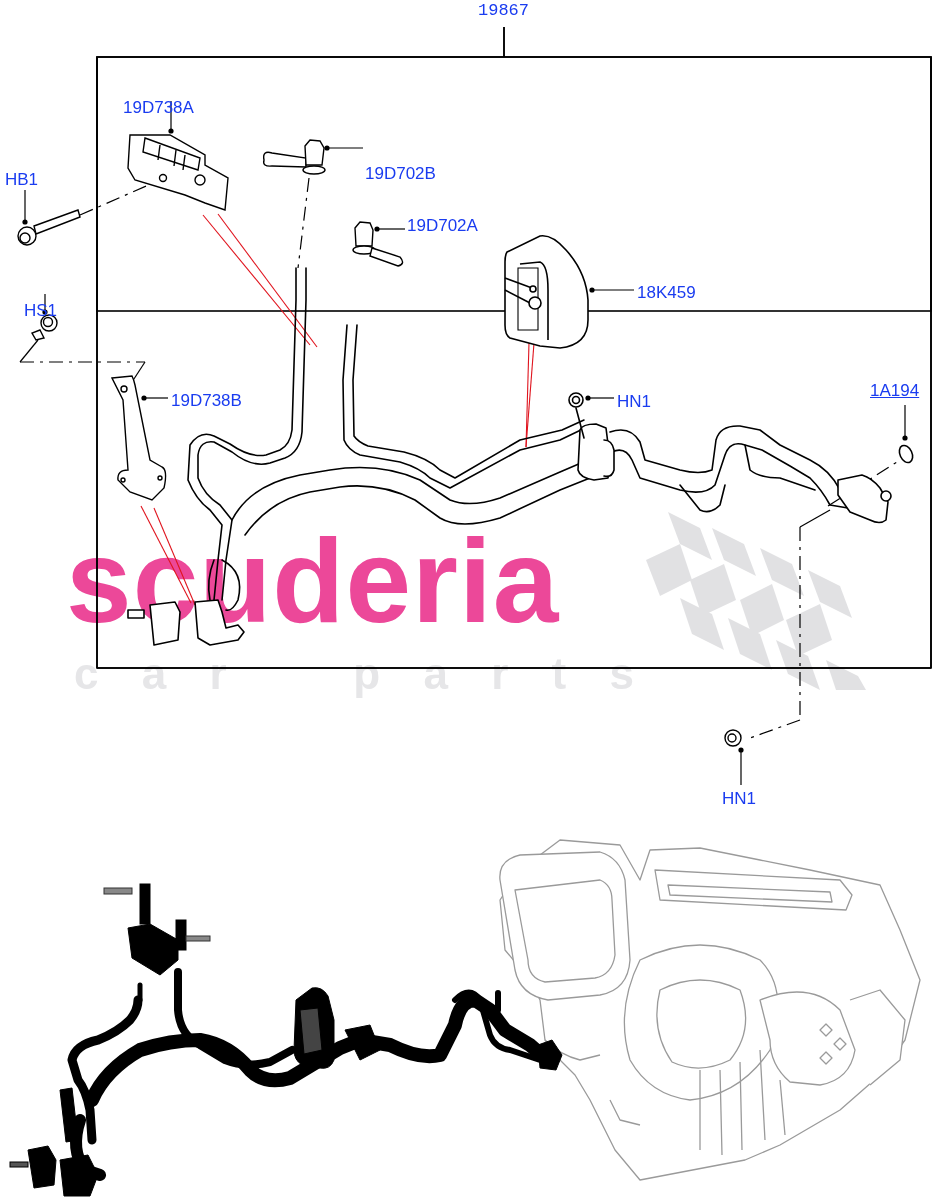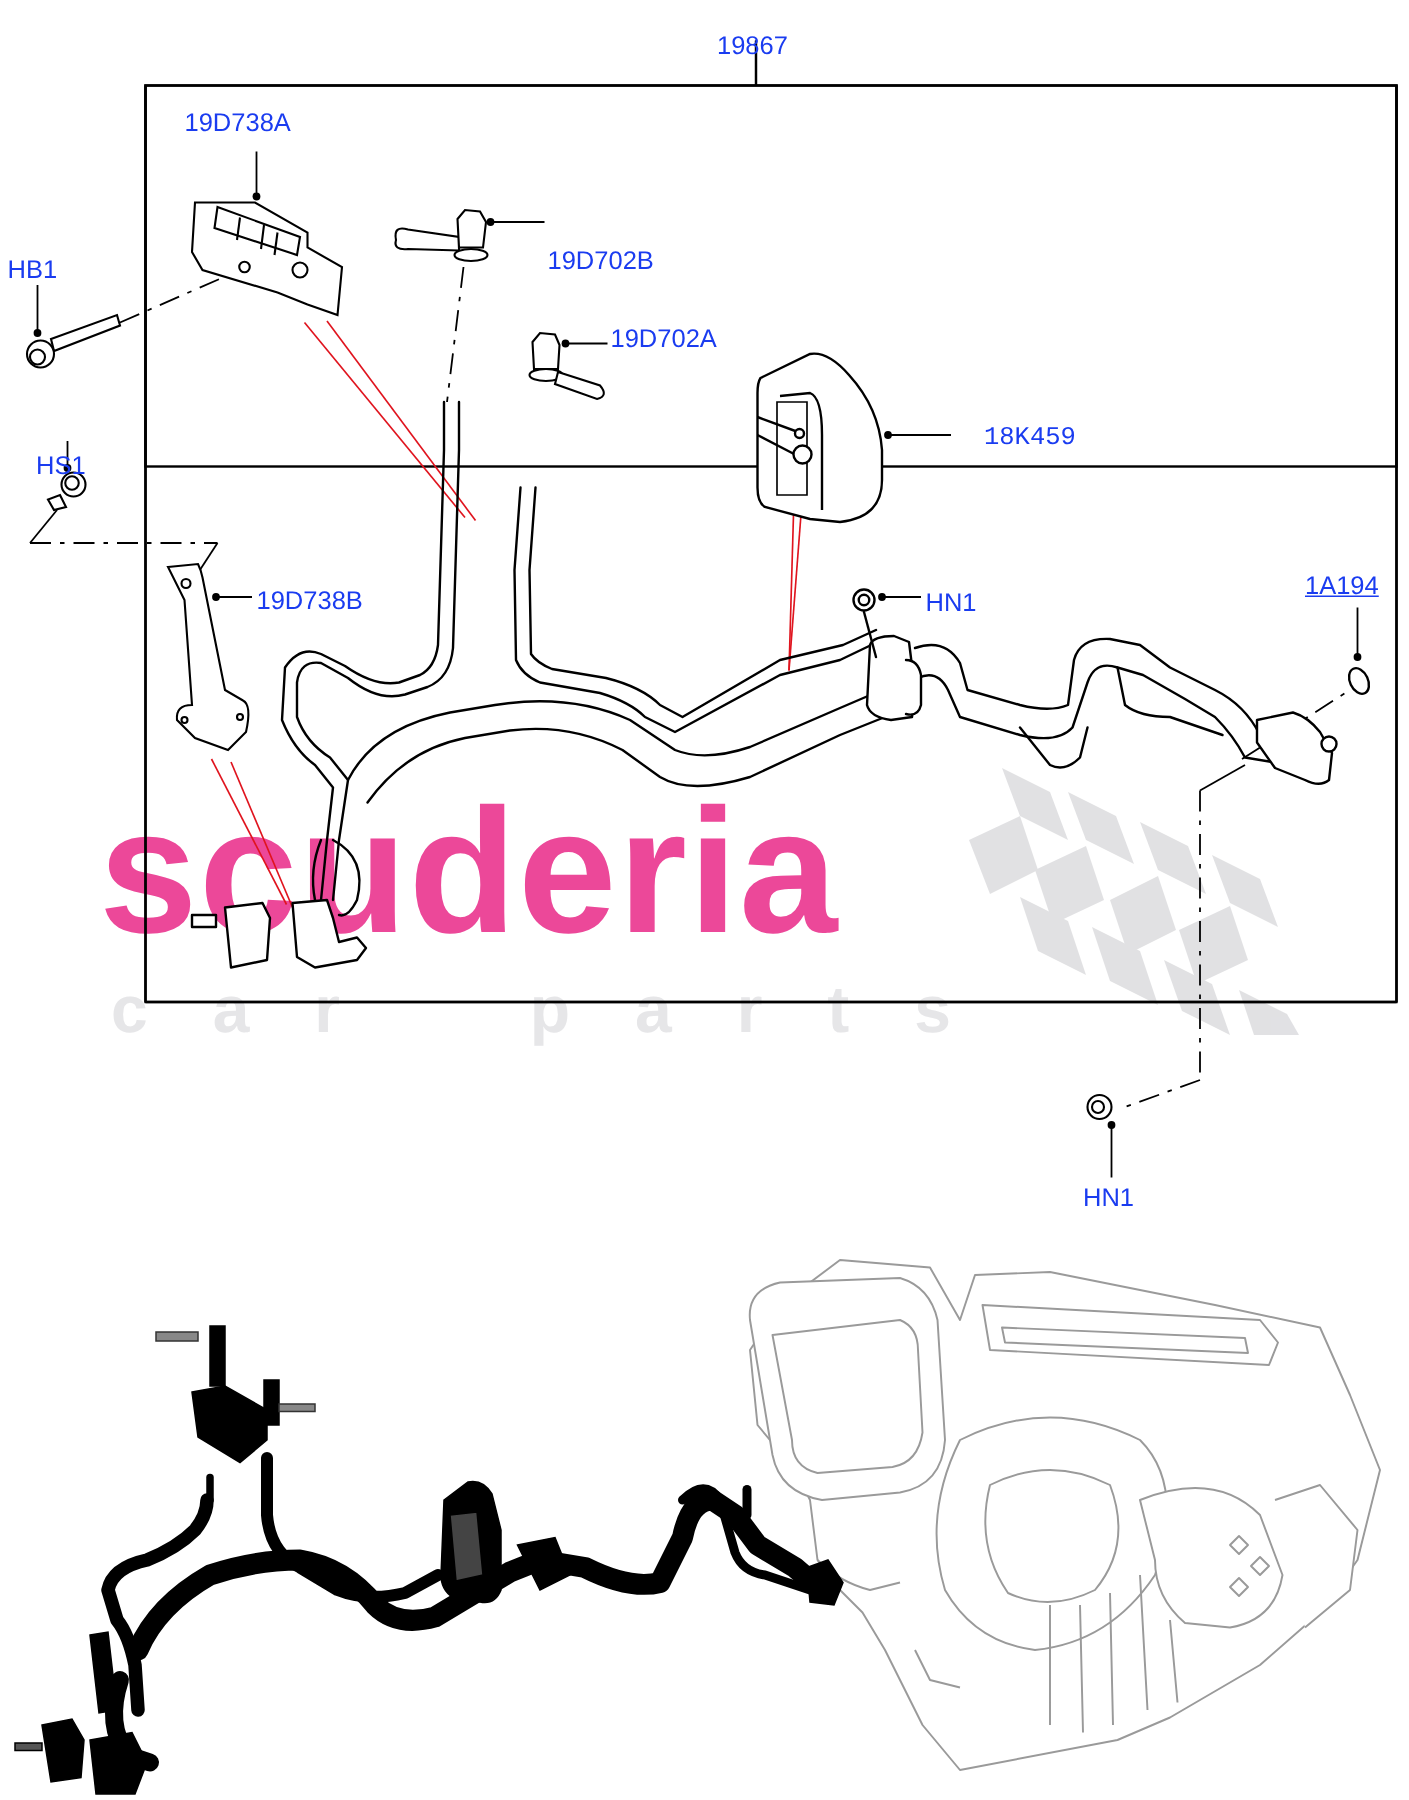--- a/index.html
+++ b/index.html
@@ -251,23 +251,23 @@
     <path d="M60,1160 L88,1155 L98,1175 L90,1196 L64,1196 Z"></path>
     <rect x="10" y="1162" width="18" height="5" fill="#555"></rect>
     <path d="M60,1090 L72,1088 L78,1140 L66,1142 Z"></path>
 
     <path d="M538,1045 L552,1040 L562,1055 L556,1070 L540,1068 Z"></path>
   </g>
 
   <line x1="504" y1="27" x2="504" y2="57" stroke="#000" stroke-width="1.4"></line>
 </svg>
 
-<div class="callout" style="left:478px; top:22px;">19867</div>
-<div class="callout" style="left:123px; top:73px;">19D738A</div>
+<div class="callout" style="left:478px; top:2px;font-family:Liberation Mono, monospace;">19867</div>
+<div class="callout" style="left:123px; top:99px;">19D738A</div>
 <div class="callout" style="left:365px; top:141px;margin-top:24px;">19D702B</div>
 <div class="callout" style="left:407px; top:217px;">19D702A</div>
-<div class="callout" style="left:656px; top:284px;font-family:Liberation Mono, monospace;">18K459</div>
+<div class="callout" style="left:637px; top:284px;">18K459</div>
 <div class="callout" style="left:5px; top:171px;">HB1</div>
 <div class="callout" style="left:24px; top:274px;margin-top:28px;">HS1</div>
 <div class="callout" style="left:171px; top:392px;text-align:center;">19D738B</div>
 <div class="callout" style="left:617px; top:393px;">HN1</div>
 <div class="callout" style="left:870px; top:382px;text-decoration:underline;">1A194</div>
 <div class="callout" style="left:722px; top:790px;">HN1</div>
 
 </body></html>

